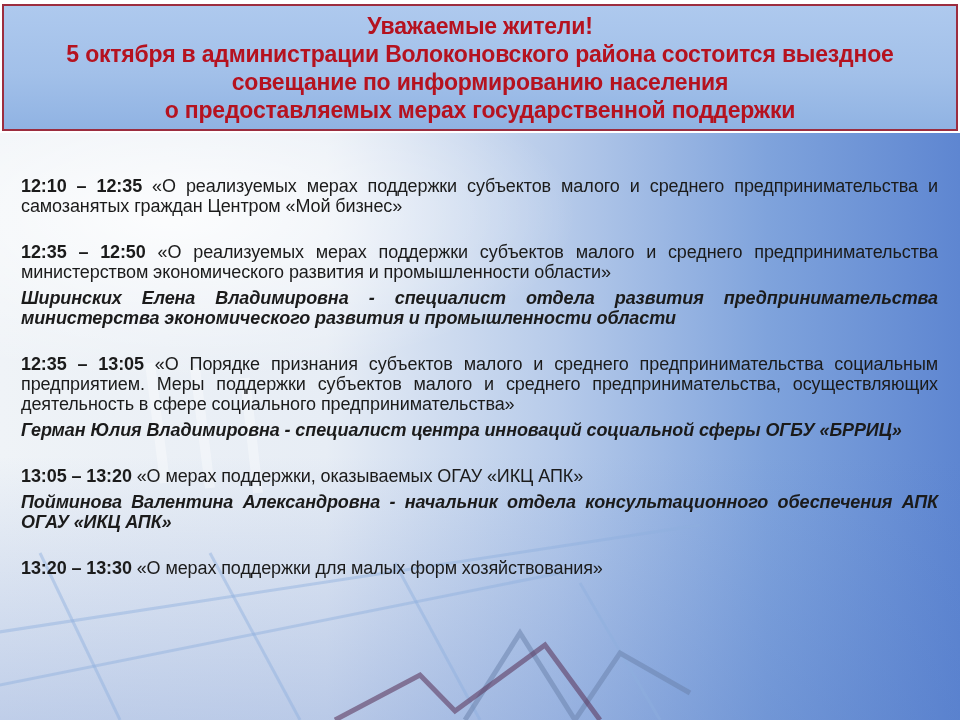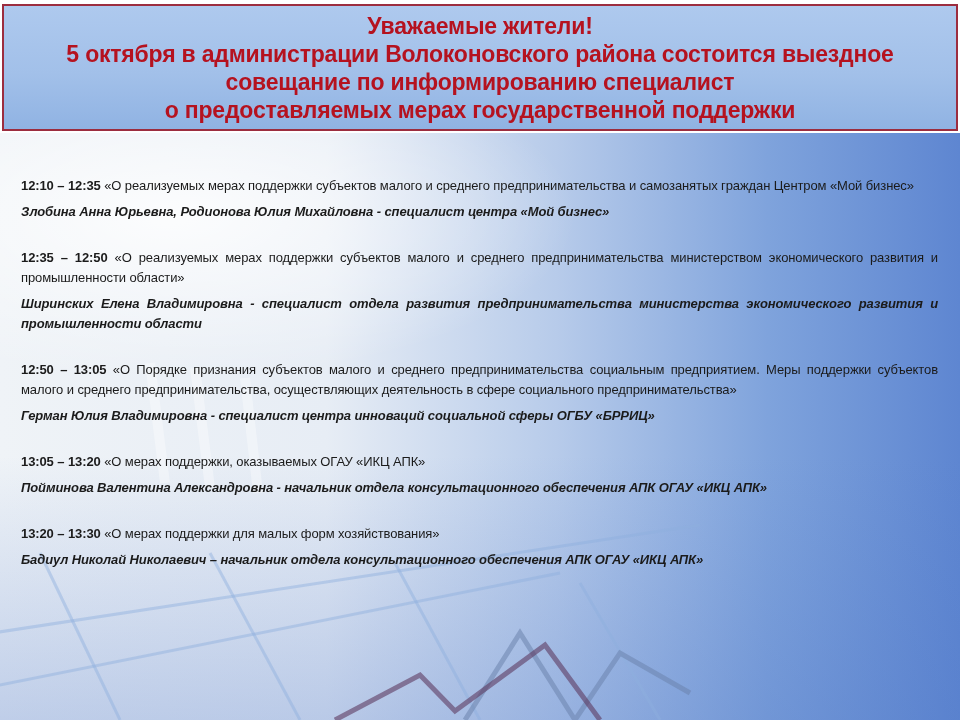--- a/index.html
+++ b/index.html
@@ -24,21 +24,21 @@
     position:absolute;left:0;top:133px;width:960px;height:587px;
     background:
       radial-gradient(ellipse 60% 40% at 18% 14%, rgba(255,255,255,0.85), rgba(255,255,255,0) 70%),
       linear-gradient(to bottom, rgba(95,134,210,0) 55%, rgba(80,120,200,0.30) 100%),
       linear-gradient(to right, #eff3f7 0%, #e7edf5 34%, #b7cbea 58%, #7fa3dc 80%, #5e86d1 100%);
   }
   .bg-art{position:absolute;left:0;top:133px;pointer-events:none;}
   
   .content{
     position:absolute;left:21px;top:176px;width:917px;
-    color:#1b1b1b;font-size:13px;line-height:20px;letter-spacing:-0.1px;
+    color:#1b1b1b;font-size:18px;line-height:20px;letter-spacing:-0.1px;
   }
   .item{margin:0 0 26px 0;}
   .topic{margin:0 0 6px 0;text-align:justify;}
   .topic .time{font-weight:bold;}
   .speaker{margin:0;text-align:justify;font-weight:bold;font-style:italic;}
 </style>
 </head>
 <body>
 
 <div class="slide">
@@ -63,45 +63,43 @@
     </g>
 
     <polyline points="465,587 520,500 575,587 620,520 690,560" fill="none" stroke="#6b83ad" stroke-opacity="0.55" stroke-width="5"></polyline>
 
     <polyline points="335,587 420,542 455,578 545,512 600,587" fill="none" stroke="#5d3a60" stroke-opacity="0.6" stroke-width="5"></polyline>
   </svg>
 
   <div class="header-box">
     <div class="hline">Уважаемые жители!</div>
     <div class="hline">5 октября в администрации Волоконовского района состоится выездное</div>
-    <div class="hline">совещание по информированию специалист</div>
+    <div class="hline">совещание по информированию населения</div>
     <div class="hline">о предоставляемых мерах государственной поддержки</div>
   </div>
 
   <div class="content">
 
     <div class="item">
       <p class="topic"><span class="time">12:10 – 12:35</span> <span>«О реализуемых мерах поддержки субъектов малого и среднего предпринимательства и самозанятых граждан Центром «Мой бизнес»</span></p>
-      <p class="speaker">Злобина Анна Юрьевна, Родионова Юлия Михайловна - специалист центра «Мой бизнес»</p>
     </div>
 
     <div class="item">
       <p class="topic"><span class="time">12:35 – 12:50</span> <span>«О реализуемых мерах поддержки субъектов малого и среднего предпринимательства министерством экономического развития и промышленности области»</span></p>
       <p class="speaker">Ширинских Елена Владимировна - специалист отдела развития предпринимательства министерства экономического развития и промышленности области</p>
     </div>
 
     <div class="item">
-      <p class="topic"><span class="time">12:50 – 13:05</span> <span>«О Порядке признания субъектов малого и среднего предпринимательства социальным предприятием. Меры поддержки субъектов малого и среднего предпринимательства, осуществляющих деятельность в сфере социального предпринимательства»</span></p>
+      <p class="topic"><span class="time">12:35 – 13:05</span> <span>«О Порядке признания субъектов малого и среднего предпринимательства социальным предприятием. Меры поддержки субъектов малого и среднего предпринимательства, осуществляющих деятельность в сфере социального предпринимательства»</span></p>
       <p class="speaker">Герман Юлия Владимировна - специалист центра инноваций социальной сферы ОГБУ «БРРИЦ»</p>
     </div>
 
     <div class="item">
       <p class="topic"><span class="time">13:05 – 13:20</span> <span>«О мерах поддержки, оказываемых ОГАУ «ИКЦ АПК»</span></p>
       <p class="speaker">Пойминова Валентина Александровна - начальник отдела консультационного обеспечения АПК ОГАУ «ИКЦ АПК»</p>
     </div>
 
     <div class="item">
       <p class="topic"><span class="time">13:20 – 13:30</span> <span>«О мерах поддержки для малых форм хозяйствования»</span></p>
-      <p class="speaker">Бадиул Николай Николаевич – начальник отдела консультационного обеспечения АПК ОГАУ «ИКЦ АПК»</p>
     </div>
 
   </div>
 </div>
 
 </body></html>

